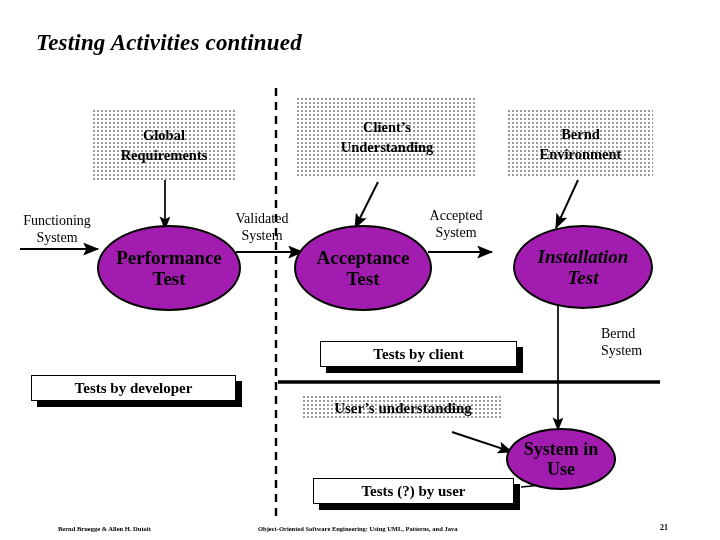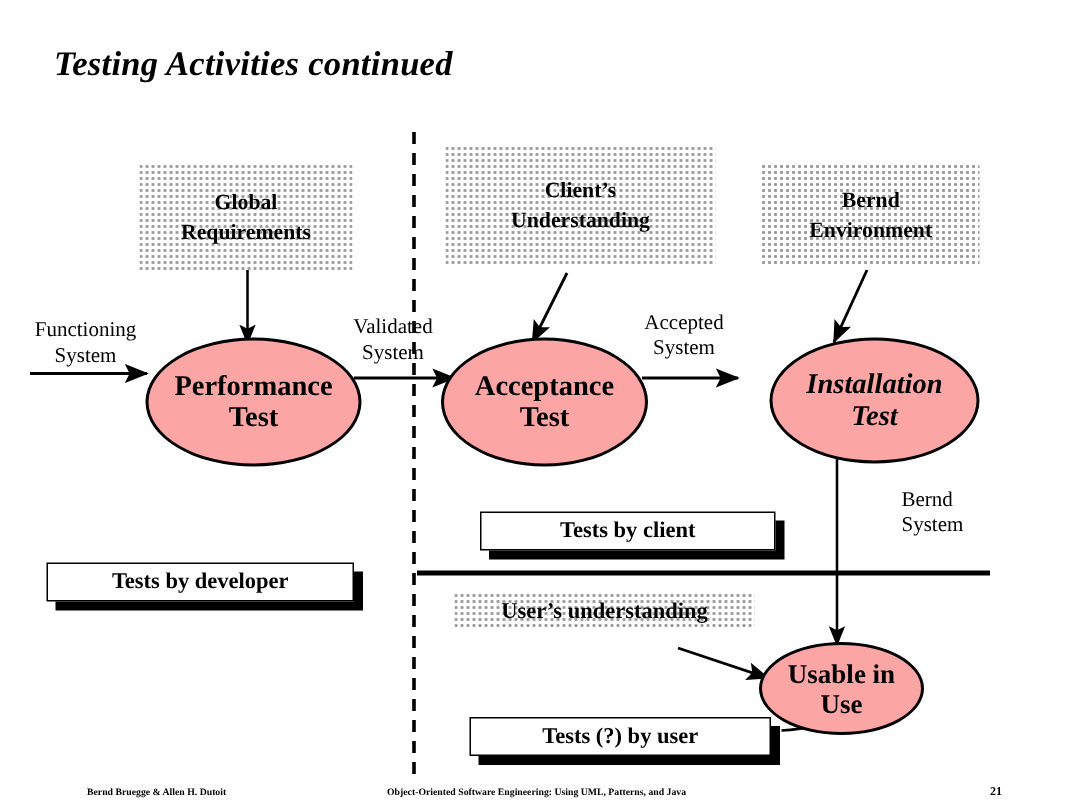--- a/index.html
+++ b/index.html
@@ -46,21 +46,21 @@
     align-items: center;
     justify-content: center;
   }
   .stipple span { display: block; }
 
   
   .ellipse {
     position: absolute;
     border: 2.2px solid #000;
     border-radius: 50%;
-    background: #fca5a5;
+    background: #a21caf;
     display: flex;
     align-items: center;
     justify-content: center;
     text-align: center;
     font-weight: bold;
     font-size: 19px;
     line-height: 1.12;
     z-index: 4;
   }
 
@@ -197,21 +197,21 @@
 
   <div class="ellipse" id="ellipse-installation-test" style="left:513px; top:225px; width:136px; height:80px;font-style:italic;">
     <div>
       <span>Installation</span><br>
       <span>Test</span>
     </div>
   </div>
 
   <div class="ellipse" id="ellipse-system-in-use" style="left:506px; top:428px; width:106px; height:58px; font-size:18px;">
     <div>
-      <span>Usable in</span><br>
+      <span>System in</span><br>
       <span>Use</span>
     </div>
   </div>
 
   <div class="lbl" id="label-functioning-system" style="left:10px; top:213px; width:94px;">
     <span>Functioning</span><br>
     <span>System</span>
   </div>
 
   <div class="lbl" id="label-validated-system" style="left:222px; top:211px; width:80px;">

